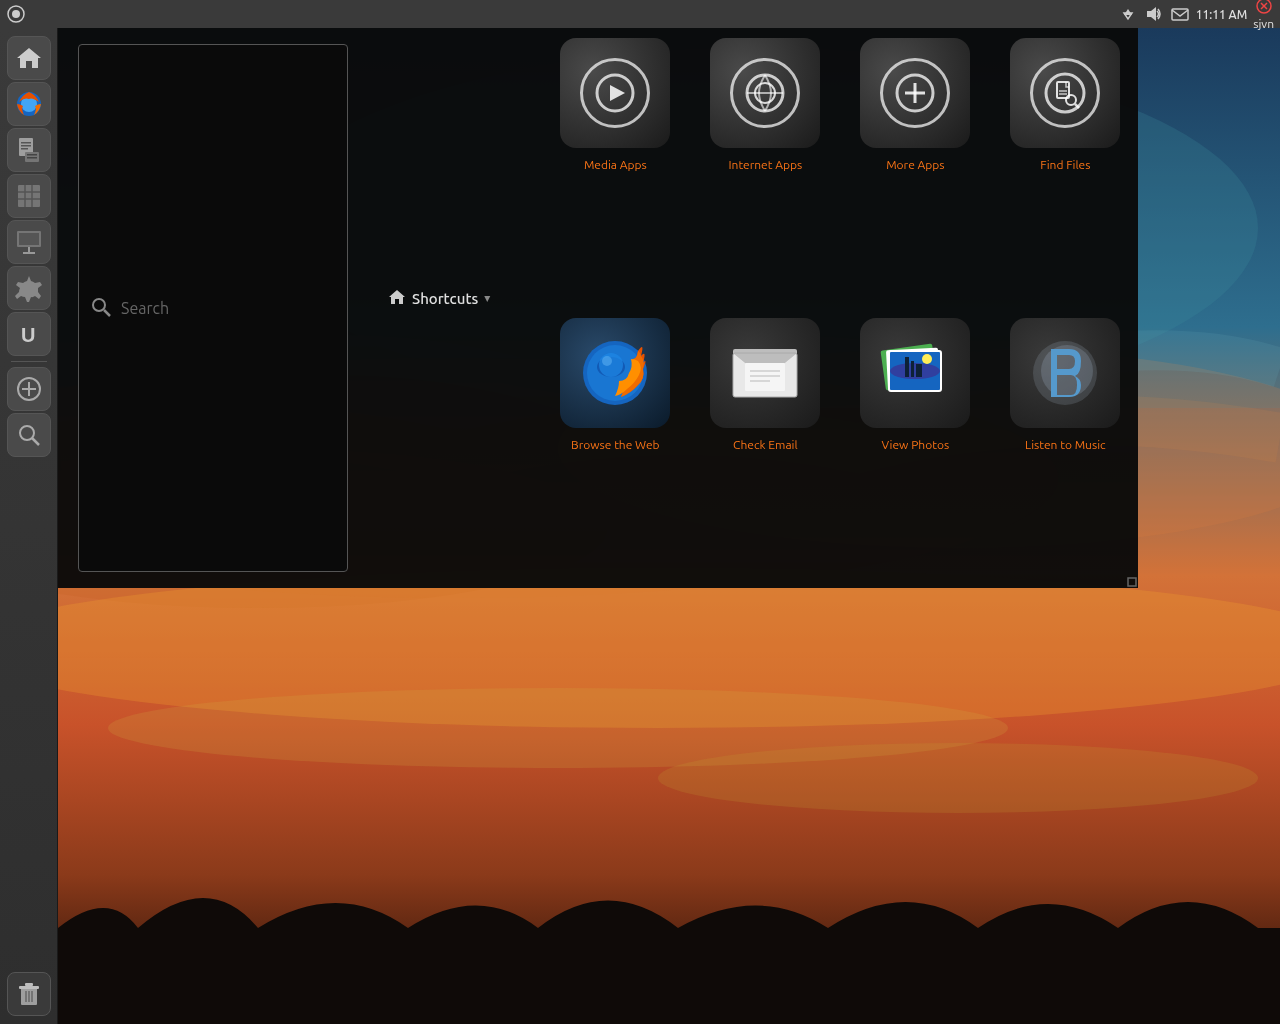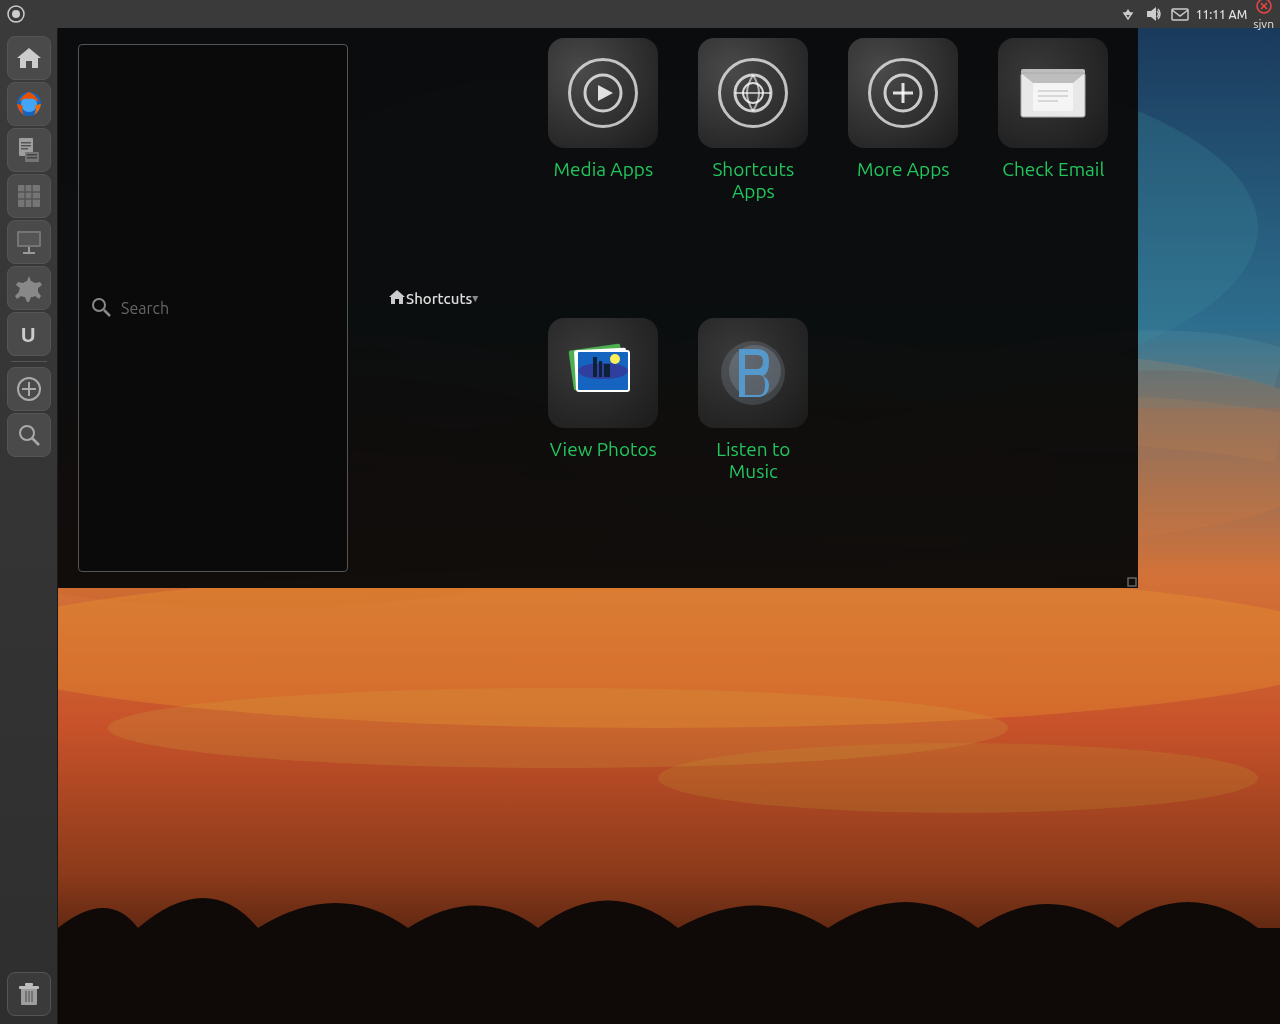--- a/index.html
+++ b/index.html
@@ -153,21 +153,21 @@
 
     .search-input::placeholder {
       color: #666;
     }
 
     
     .breadcrumb {
       display: flex;
       align-items: center;
       margin: 0 20px 20px 20px;
-      gap: 0;
+      gap: 6px;
     }
 
     .breadcrumb-home {
       color: #ccc;
       font-size: 14px;
       cursor: pointer;
     }
 
     .breadcrumb-label {
       color: #e0e0e0;
@@ -205,22 +205,22 @@
       border-radius: 16px;
       background: #2a2a2a;
       display: flex;
       align-items: center;
       justify-content: center;
       position: relative;
       overflow: hidden;
     }
 
     .app-label {
-      color: #22c55e;
-      font-size: 19px;
+      color: #f97316;
+      font-size: 12px;
       text-align: center;
       font-weight: 400;
     }
 
     
     .icon-media {
       background: radial-gradient(circle at 30% 30%, #4a4a4a, #1a1a1a);
     }
     .icon-internet {
       background: radial-gradient(circle at 30% 30%, #4a4a4a, #1a1a1a);
@@ -499,37 +499,74 @@
         <div class="circle-icon">
           <svg width="40" height="40" viewBox="0 0 40 40">
             <circle cx="20" cy="20" r="18" fill="none" stroke="rgba(255,255,255,0.75)" stroke-width="3"></circle>
             <circle cx="20" cy="20" r="10" fill="none" stroke="rgba(255,255,255,0.8)" stroke-width="2"></circle>
             <line x1="2" y1="20" x2="38" y2="20" stroke="rgba(255,255,255,0.6)" stroke-width="2"></line>
             <path d="M20,2 Q14,12 14,20 Q14,28 20,38" fill="none" stroke="rgba(255,255,255,0.6)" stroke-width="2"></path>
             <path d="M20,2 Q26,12 26,20 Q26,28 20,38" fill="none" stroke="rgba(255,255,255,0.6)" stroke-width="2"></path>
           </svg>
         </div>
       </div>
-      <span class="app-label">Shortcuts Apps</span>
+      <span class="app-label">Internet Apps</span>
     </div>
 
     <div class="app-item">
       <div class="app-icon-box icon-more">
         <div class="circle-icon">
           <svg width="40" height="40" viewBox="0 0 40 40">
             <circle cx="20" cy="20" r="18" fill="none" stroke="rgba(255,255,255,0.75)" stroke-width="3"></circle>
             <line x1="20" y1="10" x2="20" y2="30" stroke="rgba(255,255,255,0.85)" stroke-width="3"></line>
             <line x1="10" y1="20" x2="30" y2="20" stroke="rgba(255,255,255,0.85)" stroke-width="3"></line>
           </svg>
         </div>
       </div>
       <span class="app-label">More Apps</span>
     </div>
 
-
+    <div class="app-item">
+      <div class="app-icon-box icon-files">
+        <div class="circle-icon">
+          <svg width="42" height="42" viewBox="0 0 42 42">
+            <circle cx="21" cy="21" r="19" fill="none" stroke="rgba(255,255,255,0.75)" stroke-width="3"></circle>
+
+            <rect x="13" y="10" width="12" height="16" rx="1" fill="none" stroke="rgba(255,255,255,0.85)" stroke-width="2"></rect>
+            <path d="M22,10 L22,15 L25,15" fill="none" stroke="rgba(255,255,255,0.7)" stroke-width="1.5"></path>
+            <line x1="15" y1="19" x2="23" y2="19" stroke="rgba(255,255,255,0.7)" stroke-width="1.5"></line>
+            <line x1="15" y1="22" x2="23" y2="22" stroke="rgba(255,255,255,0.7)" stroke-width="1.5"></line>
+
+            <circle cx="27" cy="28" r="5" fill="none" stroke="rgba(255,255,255,0.85)" stroke-width="2"></circle>
+            <line x1="31" y1="32" x2="35" y2="36" stroke="rgba(255,255,255,0.8)" stroke-width="2.5"></line>
+          </svg>
+        </div>
+      </div>
+      <span class="app-label">Find Files</span>
+    </div>
+
+    <div class="app-item">
+      <div class="app-icon-box" style="background: radial-gradient(circle at 35% 35%, #2a4a6a, #0a1a2a);">
+        <svg width="85" height="85" viewBox="0 0 85 85">
+
+          <circle cx="42" cy="42" r="32" fill="#1565c0"></circle>
+          <circle cx="42" cy="42" r="28" fill="#1976d2"></circle>
+
+          <ellipse cx="38" cy="36" rx="14" ry="10" fill="#0d47a1" opacity="0.6"></ellipse>
+
+          <path d="M65,20 Q72,10 68,25 Q74,18 70,32 Q75,26 70,38 Q72,48 65,54 Q58,62 48,66 Q52,58 50,50 Q58,52 58,42 Q62,38 60,28 Q64,28 65,20Z" fill="#e65100"></path>
+          <path d="M68,25 Q72,30 70,38 Q72,48 65,54 Q58,62 48,66 Q52,58 50,50 Q58,52 58,42 Q62,38 60,28 Q64,28 65,20 Q68,22 68,25Z" fill="#ef6c00"></path>
+          <path d="M65,30 Q70,36 66,44 Q62,52 54,58 Q48,64 42,65 Q46,57 46,50 Q54,50 56,42 Q60,36 58,28 Q62,28 65,30Z" fill="#ff8f00"></path>
+
+          <circle cx="38" cy="34" r="12" fill="#1e88e5" opacity="0.7"></circle>
+          <circle cx="34" cy="30" r="5" fill="#64b5f6" opacity="0.5"></circle>
+        </svg>
+      </div>
+      <span class="app-label">Browse the Web</span>
+    </div>
 
     <div class="app-item">
       <div class="app-icon-box" style="background: radial-gradient(circle at 35% 35%, #3a3a3a, #1a1a1a);">
         <svg width="80" height="80" viewBox="0 0 80 80">
 
           <rect x="8" y="20" width="64" height="44" rx="2" fill="#e8e8e8"></rect>
 
           <path d="M8,20 L40,46 L72,20 Z" fill="#d0d0d0"></path>
           <path d="M8,20 L8,18 Q8,16 10,16 L70,16 Q72,16 72,18 L72,20 L40,46 Z" fill="#bdbdbd"></path>
 

